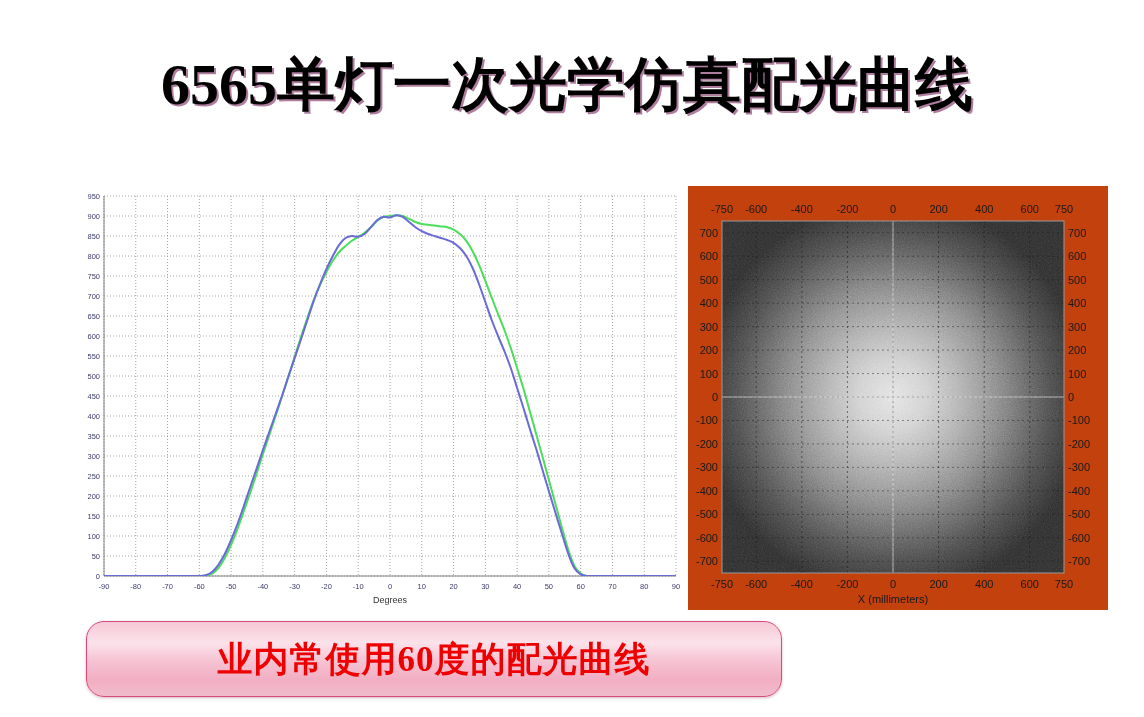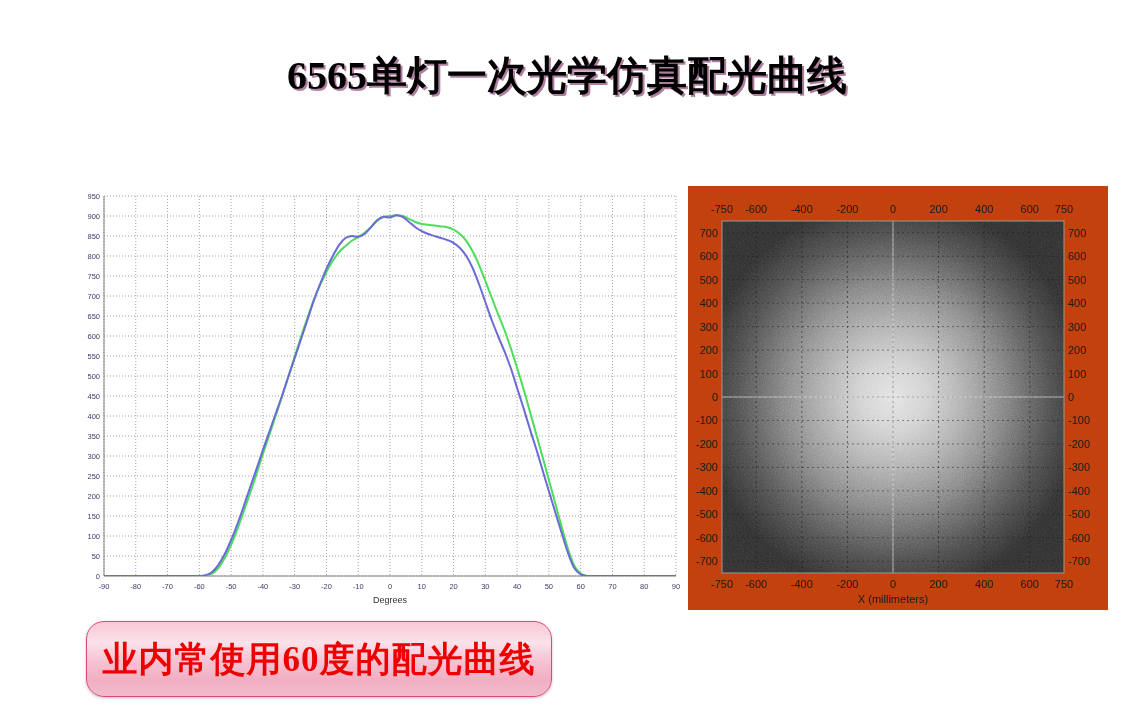--- a/index.html
+++ b/index.html
@@ -13,21 +13,21 @@
     font-family: "Liberation Sans", sans-serif;
   }
 
   
   #slide-title {
     position: absolute;
     left: 0; top: 56px;
     width: 1134px;
     text-align: center;
     font-family: "Liberation Serif", serif;
-    font-size: 40px;
+    font-size: 58px;
     font-weight: 700;
     color: #000000;
     letter-spacing: 0px;
     text-shadow: 2px 2px 0 rgba(110,20,80,0.55);
     white-space: nowrap;
     line-height: 1;
   }
 
   
   #line-chart-panel {
@@ -44,21 +44,21 @@
     left: 688px; top: 186px;
     width: 420px; height: 424px;
     background: #c2410c;
   }
   #heatmap-svg { display: block; }
 
   
   #callout {
     position: absolute;
     left: 86px; top: 621px;
-    width: 466px; height: 76px;
+    width: 696px; height: 76px;
     border-radius: 18px;
     border: 1px solid #d64b7a;
     background: linear-gradient(to bottom,
        #f7c8d6 0%,
        #fbe2ea 28%,
        #f6c4d4 52%,
        #f2aec3 78%,
        #f0bccc 100%);
     box-shadow: 0 1px 3px rgba(120,20,60,0.30);
     display: flex;

